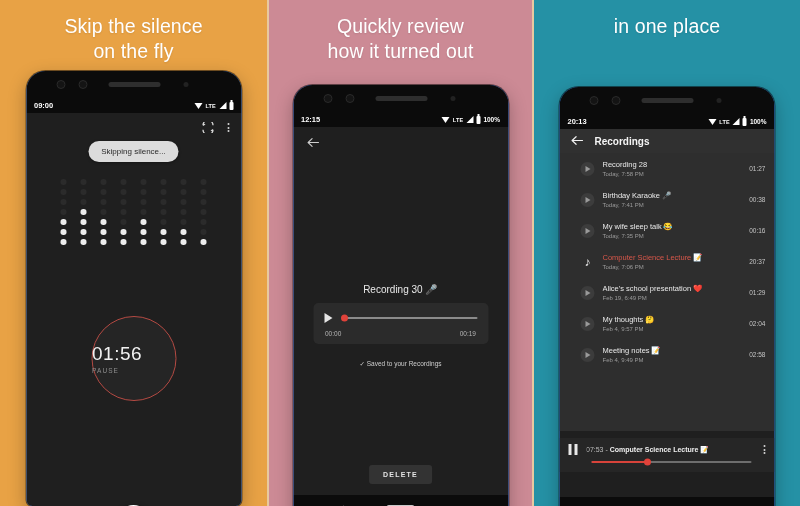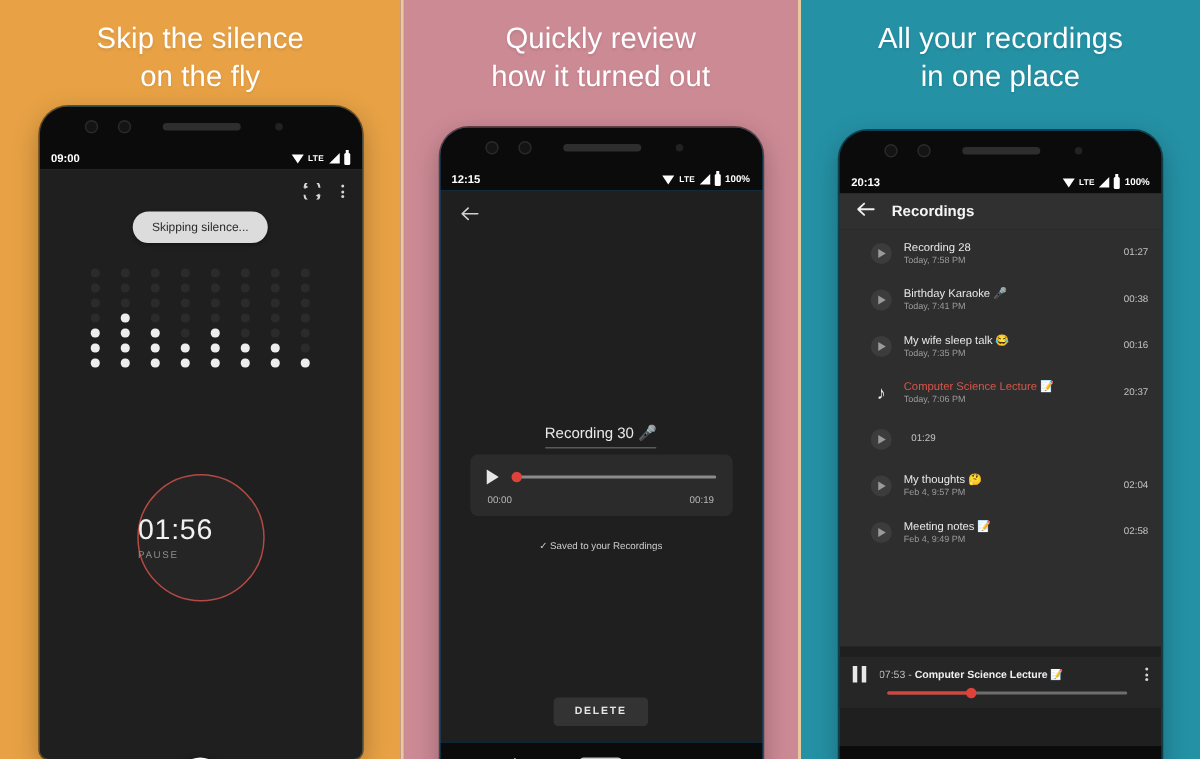--- a/index.html
+++ b/index.html
@@ -24,21 +24,21 @@
     font-weight: 300;
     text-shadow: 0 1px 2px rgba(0,0,0,.10);
   }
   .headline .b { font-weight: 400; }
   .headline .l2 { display: block; }
 
   
   .phone {
     position: absolute; left: 50%; transform: translateX(-50%);
     width: 215px; height: 435px;
-    background: #0369a1;
+    background: #3b82f6;
     border-radius: 19px 19px 6px 6px;
     box-shadow: 0 0 0 1px rgba(0,0,0,.5), 0 6px 18px rgba(0,0,0,.28);
     overflow: hidden;
   }
   .p1 .phone { top: 71px; }
   .p2 .phone { top: 85px; }
   .p3 .phone { top: 87px; }
 
   .bezel-top { position: relative; height: 27px; background: #0b0b0b; }
   .cam { position: absolute; top: 9px; width: 9px; height: 9px; border-radius: 50%;
@@ -107,21 +107,21 @@
     width: 31px; height: 31px; border-radius: 50%; background: #fff;
     display: flex; align-items: center; justify-content: center;
     box-shadow: 0 2px 6px rgba(0,0,0,.45);
   }
 
   
   .rev-back { padding: 10px 0 0 13px; color: #cfcfcf; font-size: 12px; line-height: 1; }
   .rev-title-wrap { position: absolute; top: 152px; left: 0; right: 0; text-align: center; }
   .rev-title {
     display: inline-block; color: #e9e9e9; font-size: 10px;
-    border-bottom: 1px solid #5a5a5a; padding-bottom: 3px;
+    border-bottom: 1px solid #5a5a5a; padding-bottom: 21px;
   }
   .player {
     position: absolute; top: 176px; left: 20px; right: 20px;
     background: #2b2b2b; border-radius: 5px; padding: 10px 11px 7px;
   }
   .player-row { display: flex; align-items: center; gap: 10px; }
   .play-tri { width: 0; height: 0; border-left: 8px solid #e6e6e6;
               border-top: 5px solid transparent; border-bottom: 5px solid transparent; }
   .track { flex: 1; position: relative; height: 2px; background: #8b8b8b; border-radius: 2px; }
   .track .knob { position: absolute; left: 0; top: 50%; transform: translate(-50%,-50%);
@@ -371,21 +371,20 @@
 
       <div class="navbar">
         <span class="nav-back">‹</span>
         <span class="nav-pill"></span>
       </div>
     </div>
   </div>
 
   <div class="panel p3">
     <div class="headline">
-      <span>All your recordings</span>
       <span class="l2"><span>in </span><span class="b">one place</span></span>
     </div>
 
     <div class="phone">
       <div class="bezel-top">
         <div class="cam c1"></div>
         <div class="cam c2"></div>
         <div class="speaker"></div>
         <div class="sensor"></div>
       </div>
@@ -450,20 +449,24 @@
               <div class="meta">
                 <div class="nm">Computer Science Lecture 📝</div>
                 <div class="dt">Today, 7:06 PM</div>
               </div>
               <div class="dur">20:37</div>
             </div>
             <div class="row">
               <span class="ic">
                 <span class="tri"></span>
               </span>
+              <div class="meta">
+                <div class="nm">Alice's school presentation ❤️</div>
+                <div class="dt">Feb 19, 6:49 PM</div>
+              </div>
               <div class="dur">01:29</div>
             </div>
             <div class="row">
               <span class="ic">
                 <span class="tri"></span>
               </span>
               <div class="meta">
                 <div class="nm">My thoughts 🤔</div>
                 <div class="dt">Feb 4, 9:57 PM</div>
               </div>

